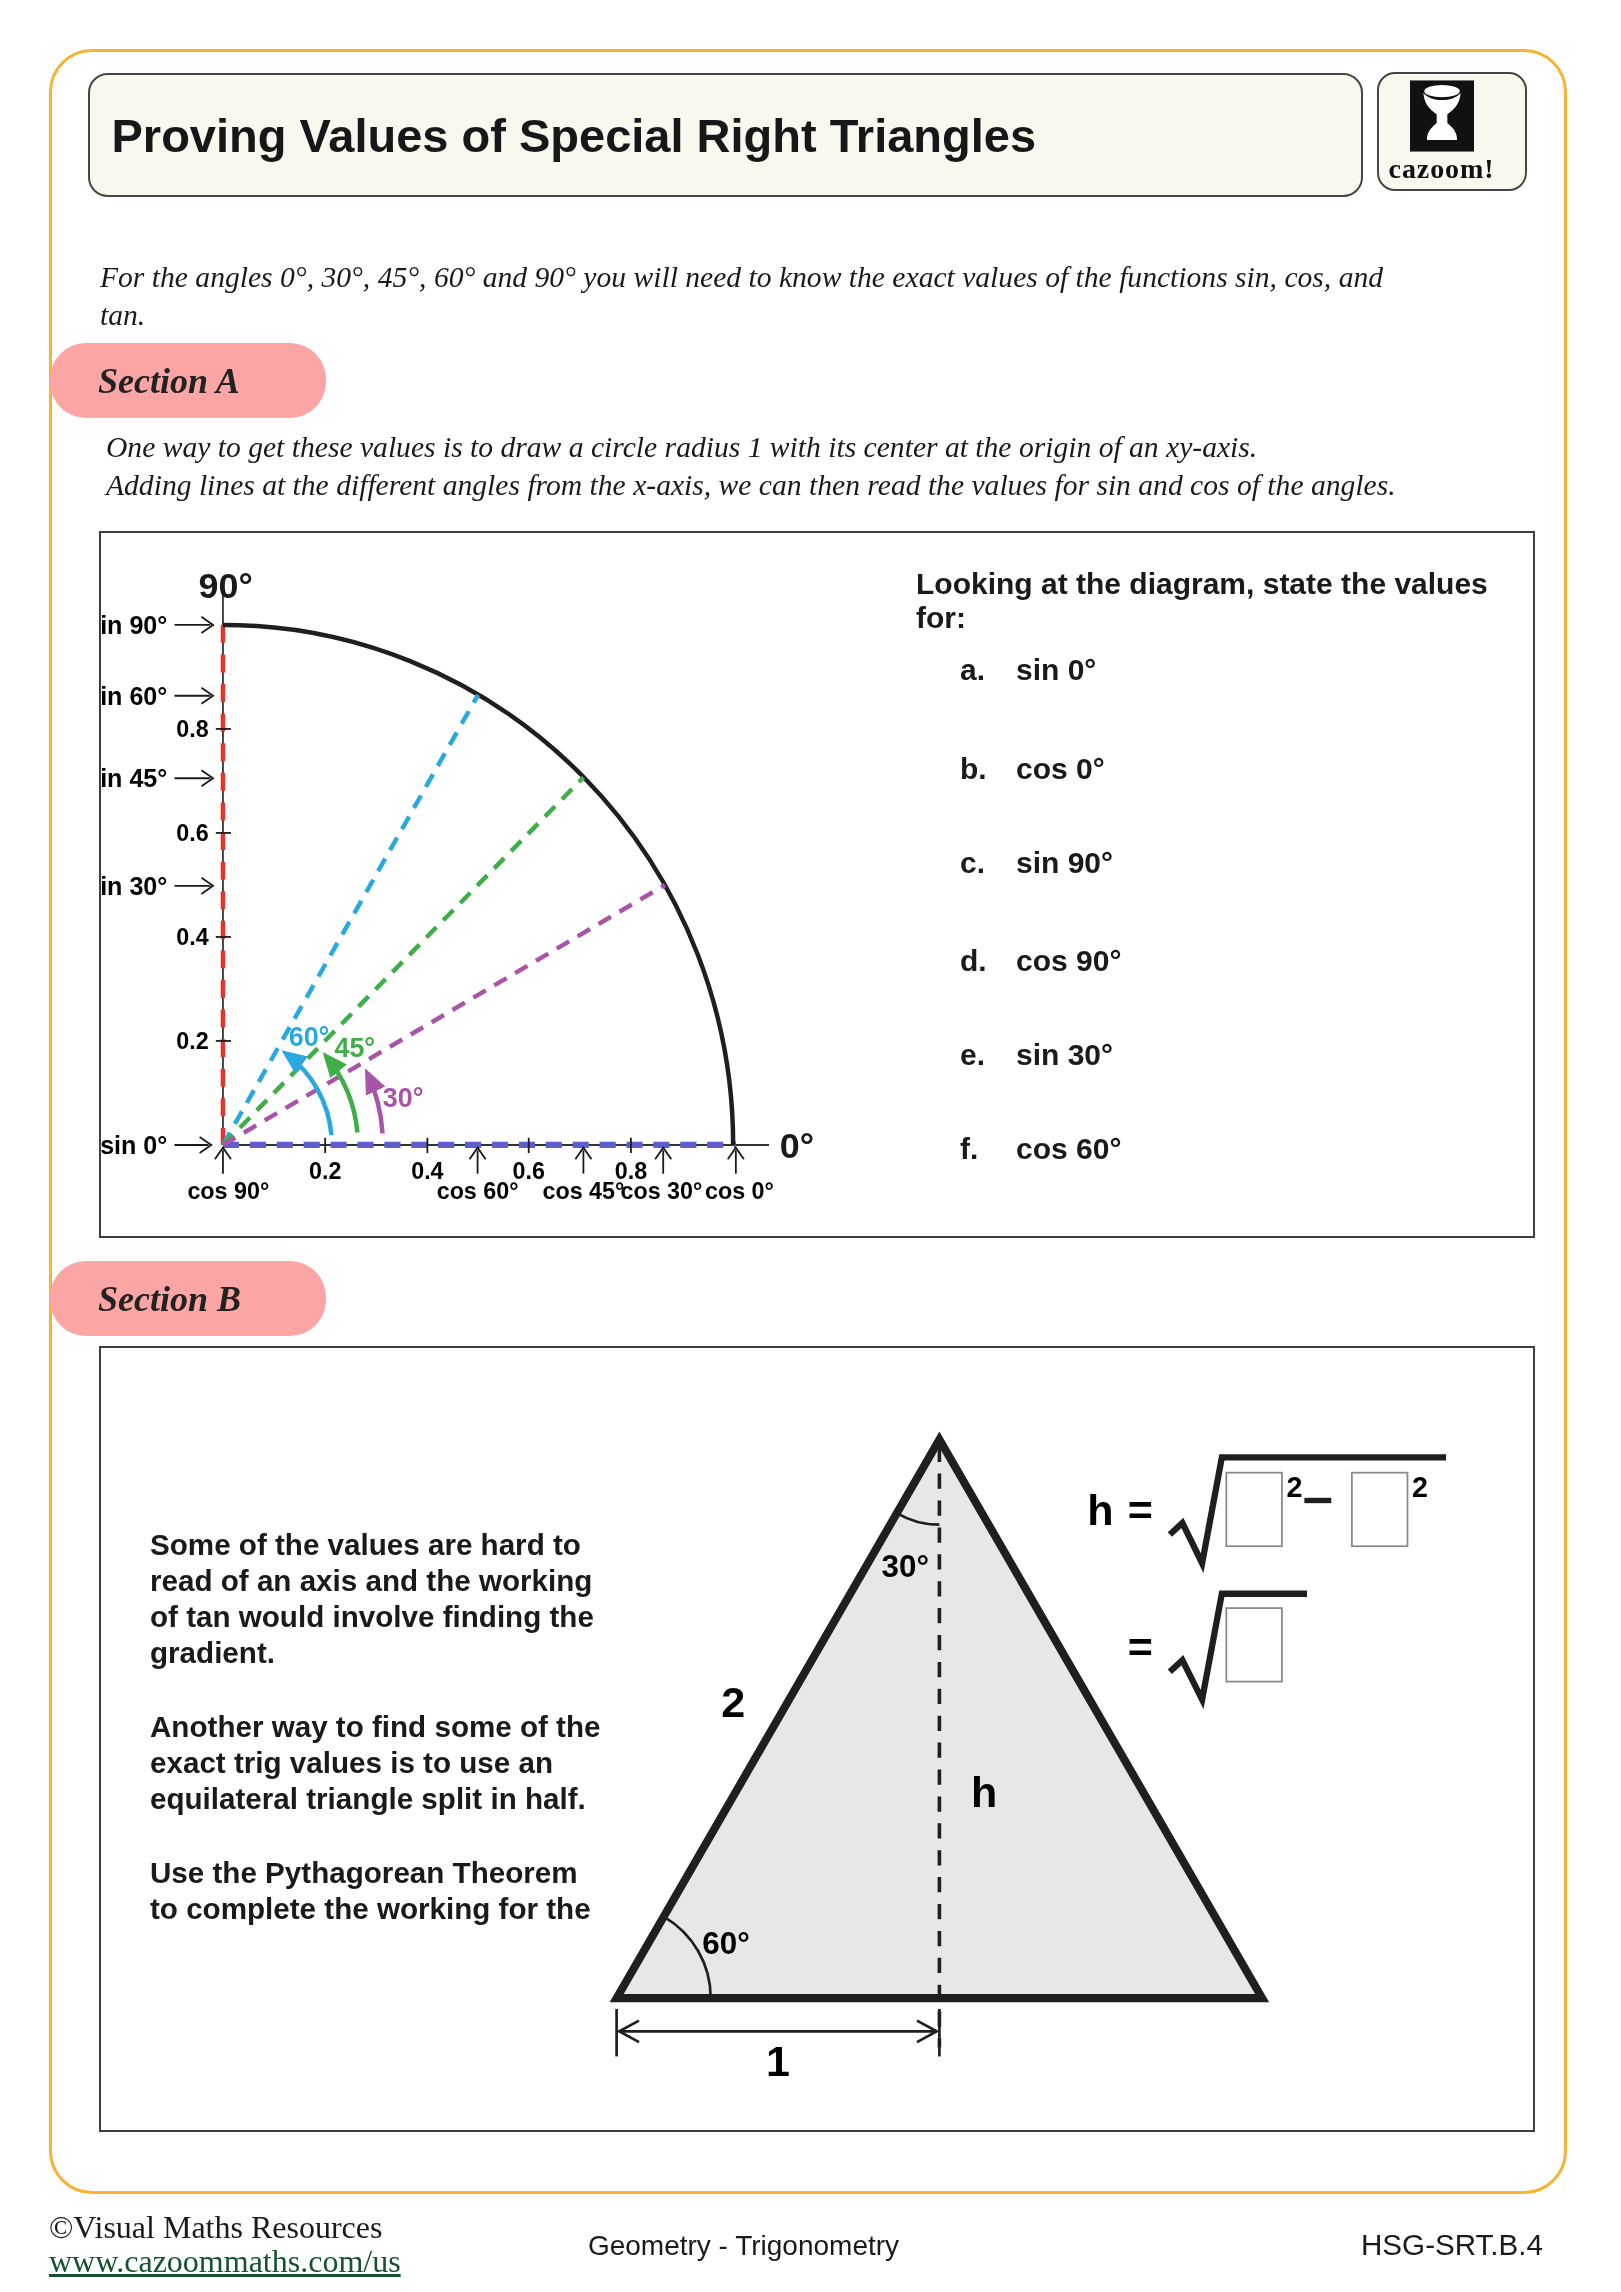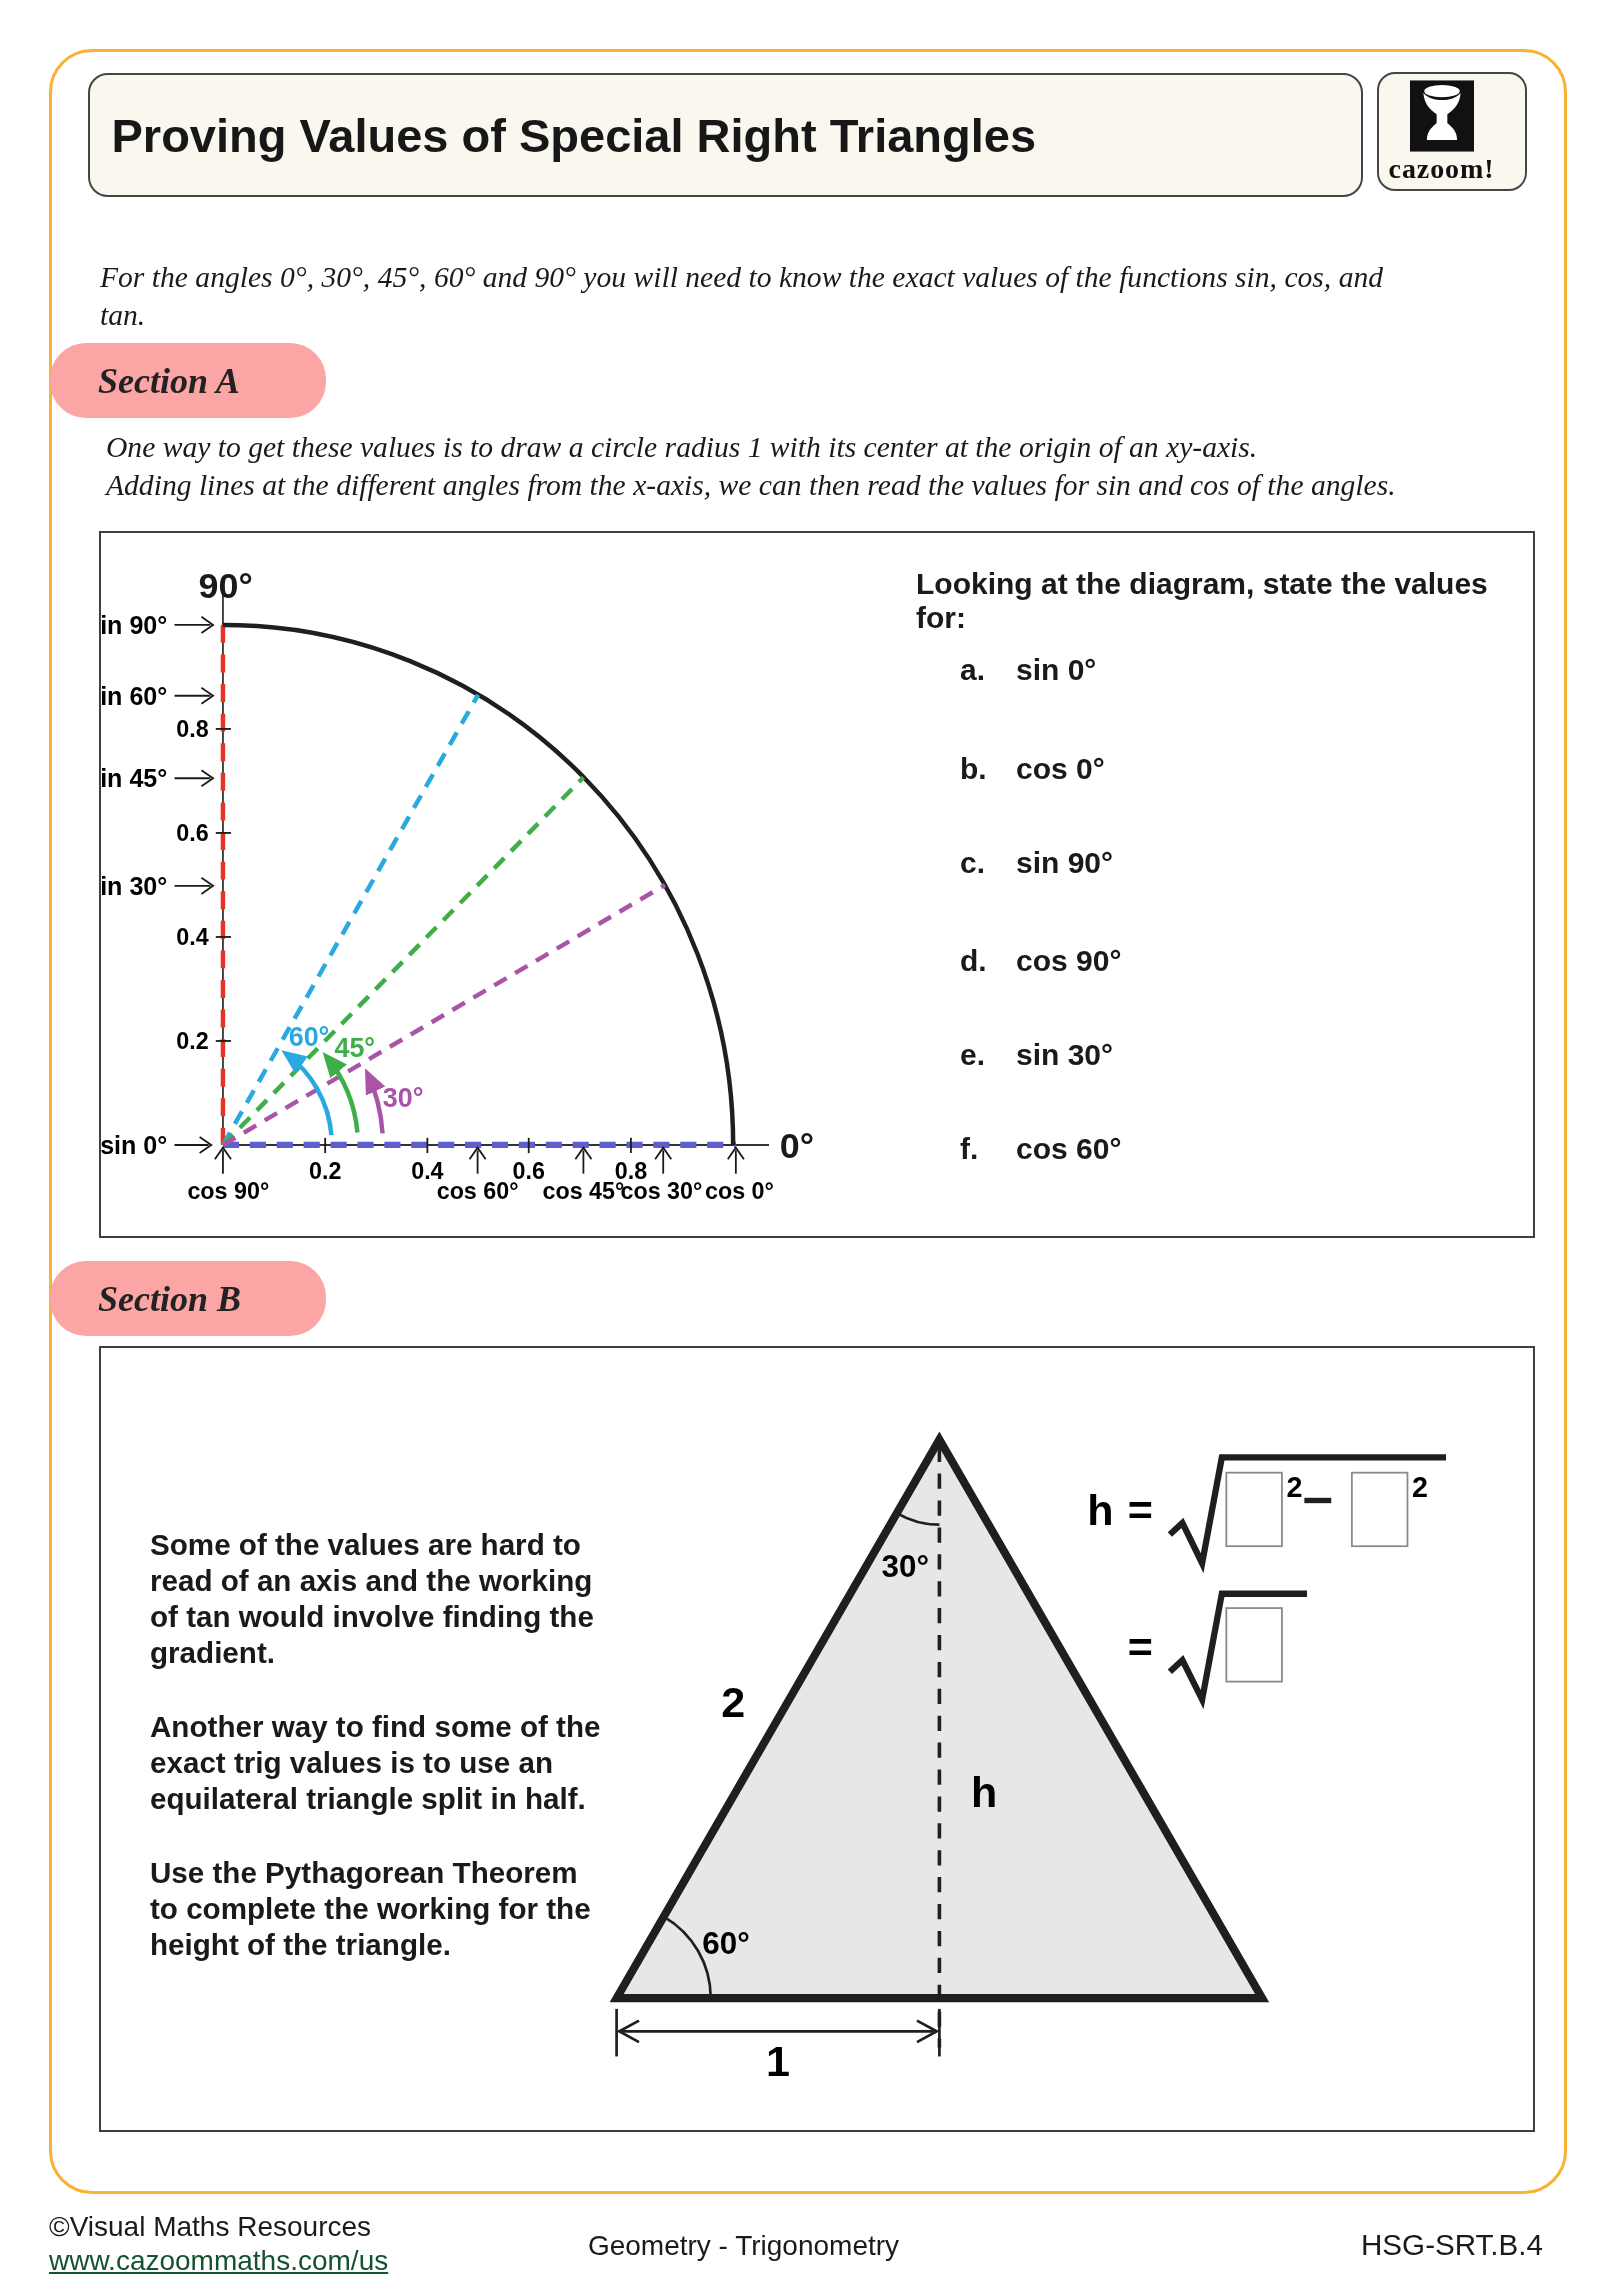--- a/index.html
+++ b/index.html
@@ -30,21 +30,21 @@
   .box{position:absolute;left:99px;width:1436px;border:2.7px solid #3f3f3f;background:#ffffff;box-sizing:border-box;}
   .box-a{top:531px;height:707px;}
   .box-b{top:1346px;height:786px;}
   .box svg.fill{position:absolute;left:0;top:0;width:100%;height:100%;}
   .questions{position:absolute;left:716px;top:0;width:708px;height:100%;}
   .q-heading{position:absolute;left:99px;top:34px;font-size:30px;font-weight:bold;}
   .q-row{position:absolute;left:143px;display:flex;font-size:30px;font-weight:bold;}
   .q-letter{width:56px;}
   .sb-text{position:absolute;left:49px;top:179px;width:519px;font-size:29.6px;font-weight:bold;line-height:36px;}
   .sb-text .para{margin-bottom:38px;}
-  .footer-left{position:absolute;left:49px;top:2210px;font-size:28px;line-height:34px;}
+  .footer-left{position:absolute;left:49px;top:2210px;font-size:32px;line-height:34px;font-family:Liberation Serif, serif;}
   .footer-left a{color:#14532d;text-decoration:underline;}
   .footer-center{position:absolute;left:475px;top:2230px;width:537px;text-align:center;font-size:28px;}
   .footer-right{position:absolute;left:1254px;top:2228px;width:289px;text-align:right;font-size:29.6px;}
   svg text{font-family:"Liberation Sans",sans-serif;}
 </style>
 </head>
 <body>
 
 <div class="page">
 
@@ -226,21 +226,20 @@
         <div>gradient.</div>
       </div>
       <div class="para">
         <div>Another way to find some of the</div>
         <div>exact trig values is to use an</div>
         <div>equilateral triangle split in half.</div>
       </div>
       <div class="para">
         <div>Use the Pythagorean Theorem</div>
         <div>to complete the working for the</div>
-        <div>height of the triangle.</div>
       </div>
     </div>
 
     <svg class="fill" viewBox="0 0 1597 872">
 
       <polygon points="935,102 575,725 1295,725" fill="#e7e7e7" stroke="#1f1f1f" stroke-width="9"></polygon>
 
       <line x1="935" y1="110" x2="935" y2="780" stroke="#1f1f1f" stroke-width="4" stroke-dasharray="17 13"></line>
 
       <path d="M887.5,184 A95,95 0 0 0 935,197" fill="none" stroke="#1f1f1f" stroke-width="3"></path>

